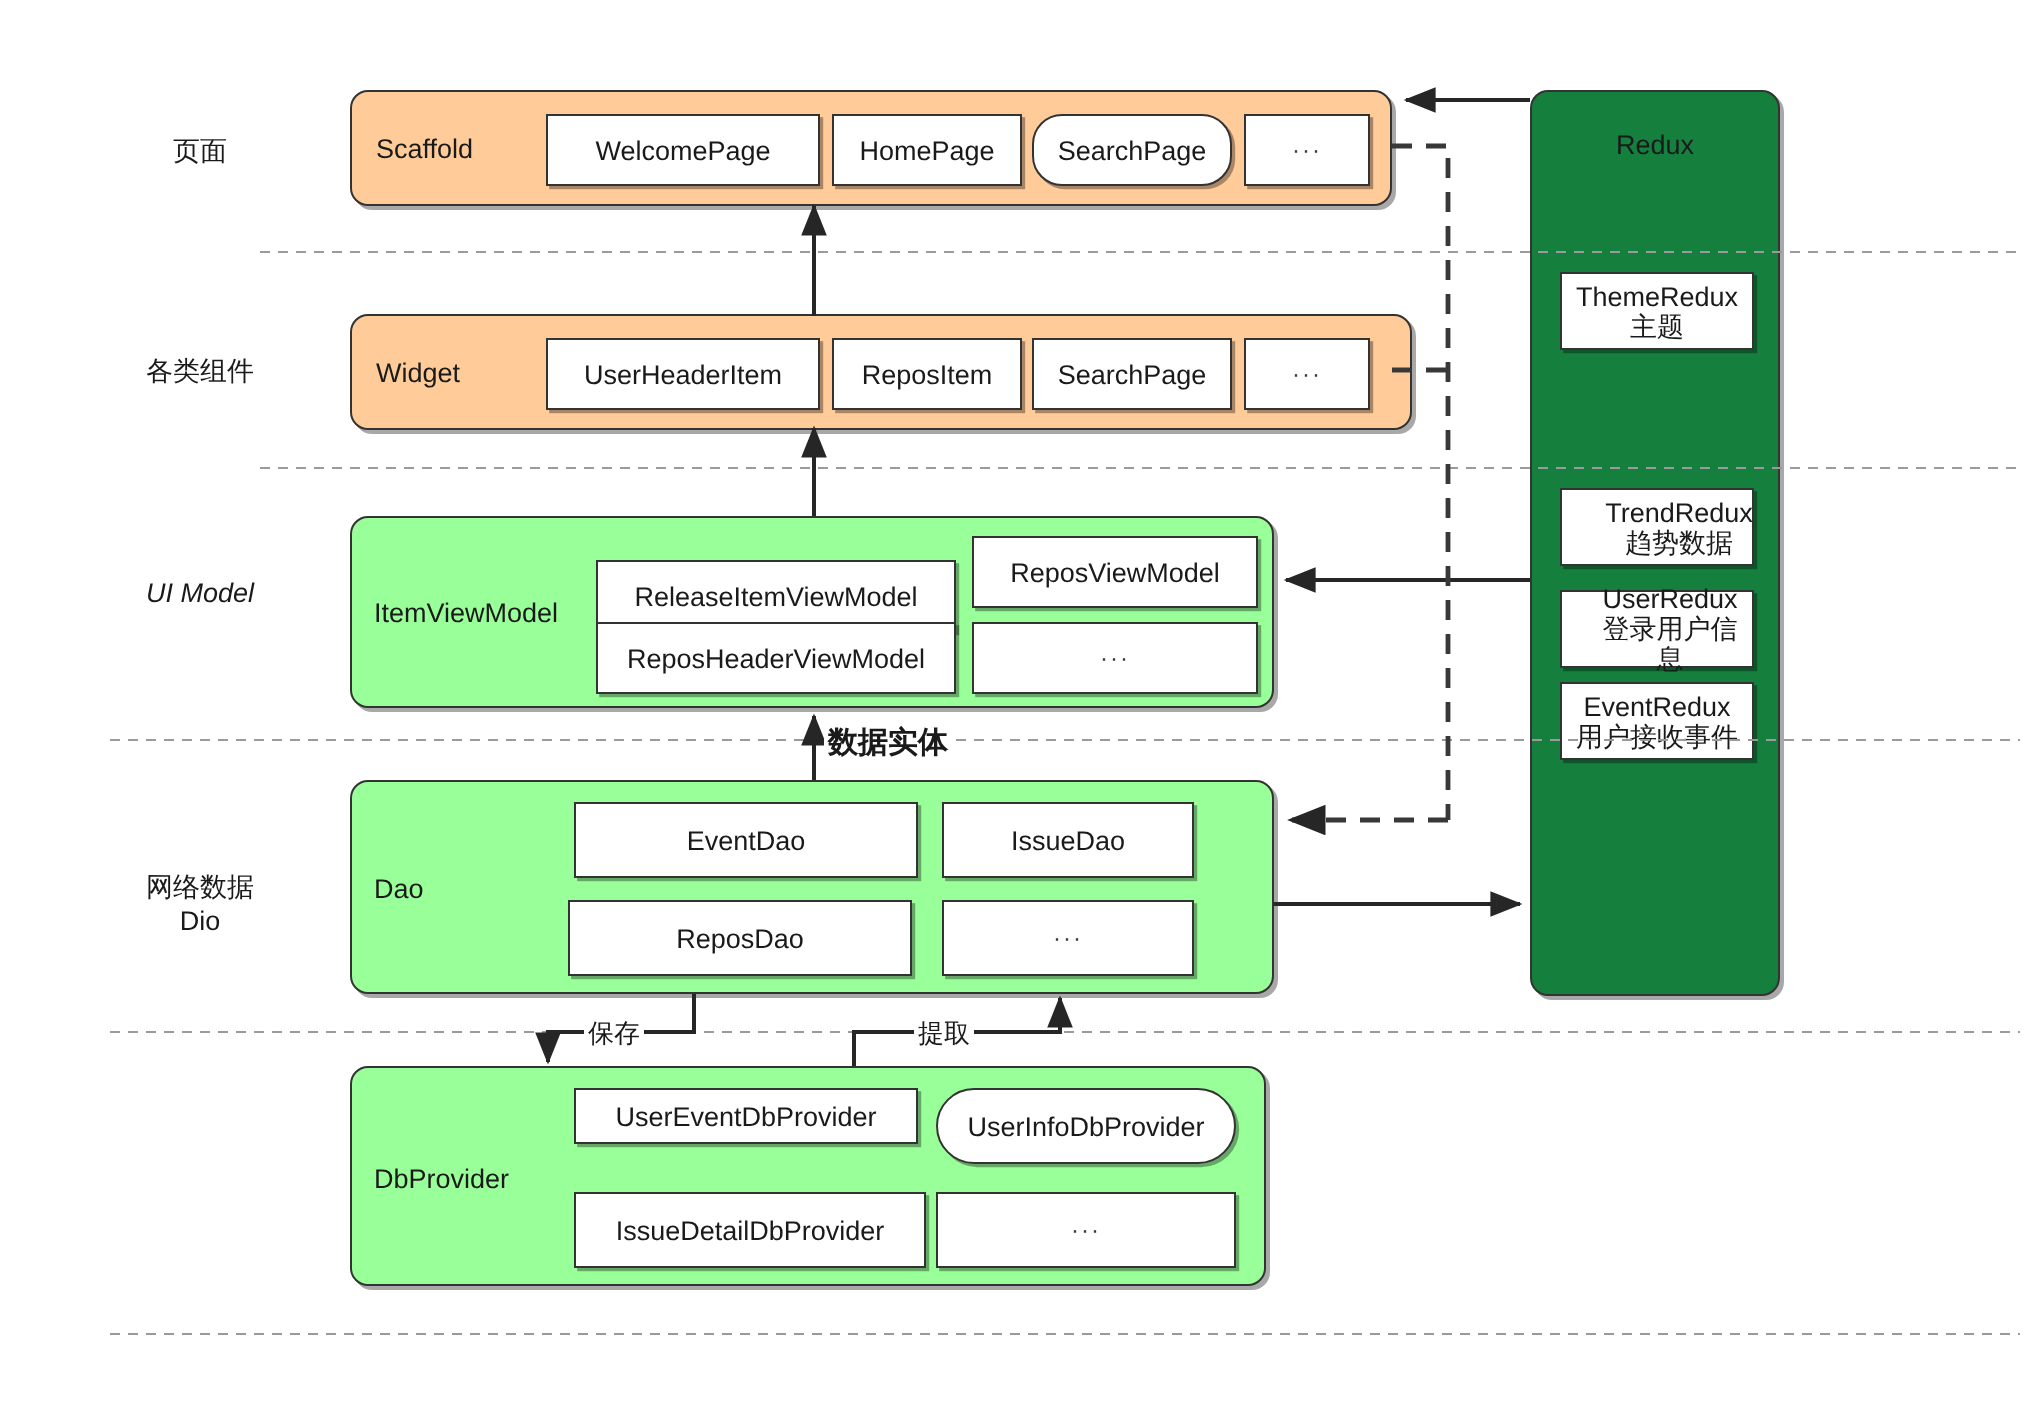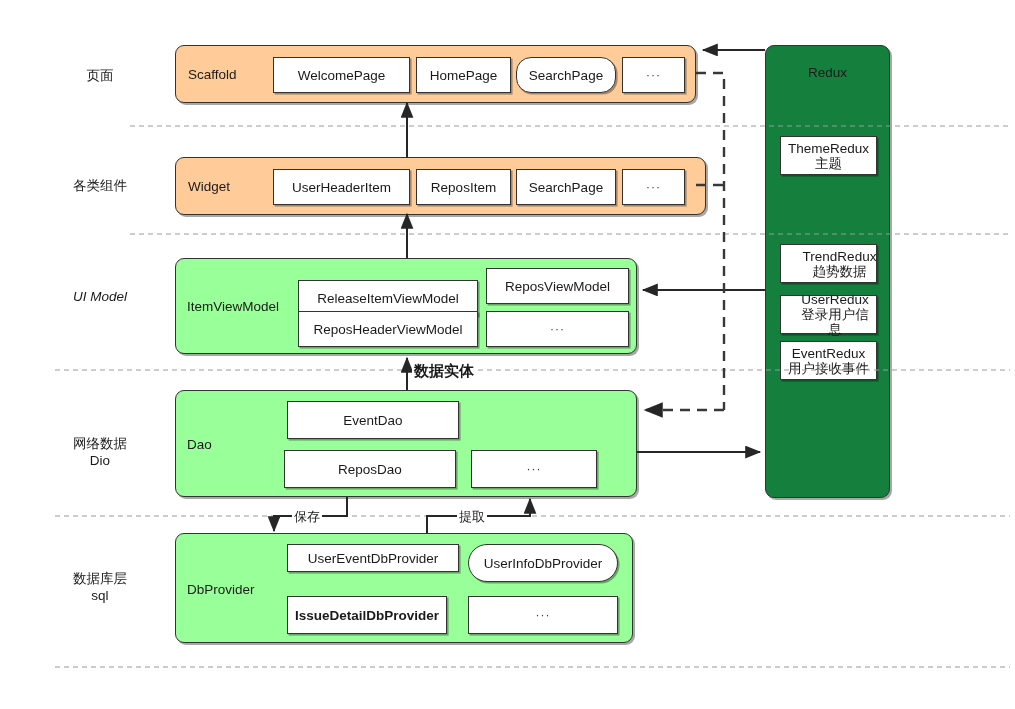--- a/index.html
+++ b/index.html
@@ -133,22 +133,20 @@
     <path d="M347,497 L347,516 L274,516 L274,531" stroke="#262626" stroke-width="2" fill="none" marker-end="url(#ah)"></path>
 
     <path d="M427,533 L427,516 L530,516 L530,499" stroke="#262626" stroke-width="2" fill="none" marker-end="url(#ah)"></path>
   </svg>
 
   <div class="tier-label" style="left:55px;top:67px;width:90px;">页面</div>
   <div class="tier-label" style="left:55px;top:177px;width:90px;">各类组件</div>
   <div class="tier-label" style="left:55px;top:288px;width:90px;font-style:italic;">UI Model</div>
   <div class="tier-label" style="left:55px;top:435px;width:90px;">网络数据
 Dio</div>
-  <div class="tier-label" style="left:55px;top:570px;width:90px;">数据库层
-sql</div>
 
   <div class="band orange" style="left:175px;top:45px;width:521px;height:58px;">
     <div class="band-caption" style="left:12px;top:21px;">Scaffold</div>
     <div class="cell" style="left:97px;top:11px;width:137px;height:36px;">WelcomePage</div>
     <div class="cell" style="left:240px;top:11px;width:95px;height:36px;">HomePage</div>
     <div class="cell" style="left:340px;top:11px;width:100px;height:36px;border-radius:15px;">SearchPage</div>
     <div class="cell ellipsis" style="left:446px;top:11px;width:63px;height:36px;">···</div>
   </div>
 
   <div class="band orange" style="left:175px;top:157px;width:531px;height:58px;padding-left:43px;">
@@ -163,29 +161,30 @@
     <div class="band-caption" style="left:11px;top:40px;">ItemViewModel</div>
     <div class="cell" style="left:122px;top:9px;width:180px;height:36px;margin-top:12px;">ReleaseItemViewModel</div>
     <div class="cell" style="left:310px;top:9px;width:143px;height:36px;">ReposViewModel</div>
     <div class="cell" style="left:122px;top:52px;width:180px;height:36px;">ReposHeaderViewModel</div>
     <div class="cell ellipsis" style="left:310px;top:52px;width:143px;height:36px;">···</div>
   </div>
 
   <div class="band green" style="left:175px;top:390px;width:462px;height:107px;">
     <div class="band-caption" style="left:11px;top:46px;">Dao</div>
     <div class="cell" style="left:111px;top:10px;width:172px;height:38px;">EventDao</div>
+    <div class="cell" style="left:295px;top:10px;width:126px;height:38px;">IssueDao</div>
     <div class="cell" style="left:108px;top:59px;width:172px;height:38px;">ReposDao</div>
     <div class="cell ellipsis" style="left:295px;top:59px;width:126px;height:38px;">···</div>
   </div>
 
   <div class="band green" style="left:175px;top:533px;width:458px;height:110px;">
     <div class="band-caption" style="left:11px;top:48px;">DbProvider</div>
     <div class="cell" style="left:111px;top:10px;width:172px;height:28px;">UserEventDbProvider</div>
     <div class="cell" style="left:292px;top:10px;width:150px;height:38px;border-radius:19px;">UserInfoDbProvider</div>
-    <div class="cell" style="left:111px;top:62px;width:160px;height:38px;font-weight:bold;">IssueDetailDbProvider</div>
+    <div class="cell" style="left:111px;top:62px;width:176px;height:38px;">IssueDetailDbProvider</div>
     <div class="cell ellipsis" style="left:292px;top:62px;width:150px;height:38px;">···</div>
   </div>
 
   <div class="band pink" style="left:765px;top:45px;width:125px;height:453px;">
     <div class="band-caption centered" style="top:19px;">Redux</div>
 
     <div class="cell" style="left:14px;top:90px;width:97px;height:39px;">
       <span><span>ThemeRedux</span><br><span>主题</span></span>
     </div>
     <div class="cell" style="left:14px;top:198px;width:97px;height:39px;padding-left:25px;">

